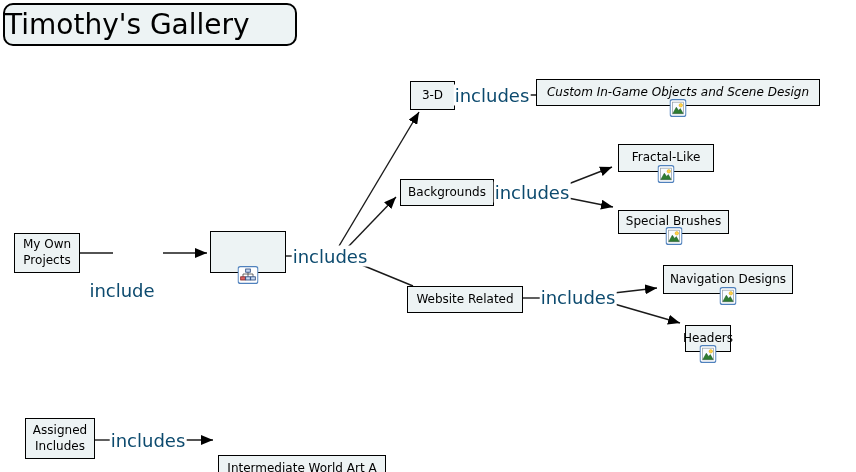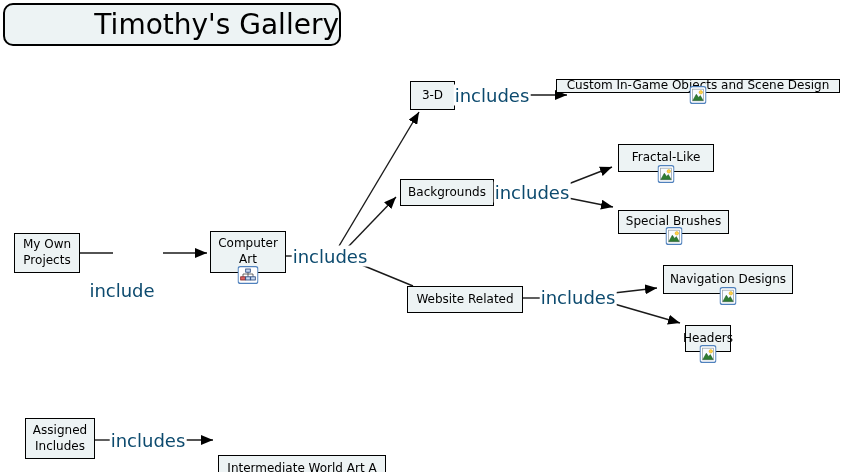--- a/index.html
+++ b/index.html
@@ -3,23 +3,23 @@
 <meta charset="utf-8">
 <style>
   html,body{margin:0;padding:0;background:#fff;}
   .canvas{position:relative;width:856px;height:472px;background:#ffffff;
           font-family:"DejaVu Sans","Liberation Sans",sans-serif;overflow:hidden;}
   .wires{position:absolute;left:0;top:0;z-index:1;}
   .concept{position:absolute;box-sizing:border-box;background:#edf3f4;border:1.5px solid #000;
            border-radius:0;display:flex;align-items:center;justify-content:center;text-align:center;
            font-size:12px;color:#000;line-height:1.3;white-space:nowrap;z-index:2;padding:1px 4px;}
   .concept.wrap{white-space:normal;}
-  .title-node{position:absolute;left:3px;top:3px;box-sizing:border-box;width:338px;height:43px;
+  .title-node{position:absolute;left:3px;top:3px;box-sizing:border-box;width:294px;height:43px;
               background:#edf3f4;border:2px solid #000;border-radius:10px;display:flex;
-              align-items:center;justify-content:flex-end;font-size:28px;color:#000;z-index:2;}
+              align-items:center;justify-content:flex-start;font-size:28px;color:#000;z-index:2;}
   .link-label{position:absolute;transform:translate(-50%,-50%);font-size:18px;color:#0c4a6e;
               white-space:nowrap;z-index:3;background:#fff;padding:0 1px;}
   .icons{position:absolute;left:50%;bottom:-12px;transform:translateX(-50%);
          display:flex;gap:2px;z-index:4;}
   .res-icon{display:block;}
   .res-icon svg{display:block;}
 </style>
 </head>
 <body>
 
@@ -58,40 +58,39 @@
 
   <div class="title-node">
     <span>Timothy's Gallery</span>
   </div>
 
   <div class="concept wrap" style="left:14px;top:233px;width:66px;height:40px;">
     <span>My Own Projects</span>
   </div>
 
   <div class="concept wrap" style="left:210px;top:231px;width:76px;height:42px;">
-    <span>Computer Art</span>
     <div class="icons">
       <span class="res-icon">
         <svg width="21" height="18" viewBox="0 0 21 18">
           <rect x="0.6" y="0.6" width="19.8" height="16.8" rx="2.2" fill="#fff" stroke="#4f81bd" stroke-width="1.2"></rect>
           <path d="M10.5 6.2 V8 M10.5 8 H5.5 M10.5 8 H15.5 M5.5 8 V10.8 M10.5 8 V10.8 M15.5 8 V10.8" stroke="#444" stroke-width="0.8"></path>
           <rect x="8.2" y="3" width="4.6" height="3.2" fill="#c7d9f0" stroke="#1f3f77" stroke-width="0.8"></rect>
           <rect x="3.2" y="10.8" width="4.6" height="3.2" fill="#e06666" stroke="#7a1f1f" stroke-width="0.8"></rect>
           <rect x="8.2" y="10.8" width="4.6" height="3.2" fill="#c7d9f0" stroke="#1f3f77" stroke-width="0.8"></rect>
           <rect x="13.2" y="10.8" width="4.6" height="3.2" fill="#c7d9f0" stroke="#1f3f77" stroke-width="0.8"></rect>
         </svg>
       </span>
     </div>
   </div>
 
   <div class="concept" style="left:410px;top:81px;width:45px;height:29px;">
     <span>3-D</span>
   </div>
 
-  <div class="concept" style="left:556px;top:79px;width:284px;height:14px;">
+  <div class="concept" style="left:536px;top:79px;width:284px;height:27px;font-style:italic;">
     <span>Custom In-Game Objects and Scene Design</span>
     <div class="icons">
       <span class="res-icon">
         <svg width="17" height="18" viewBox="0 0 17 18">
           <rect x="0.6" y="0.6" width="15.8" height="16.8" rx="2.2" fill="#fff" stroke="#4f81bd" stroke-width="1.2"></rect>
           <rect x="3" y="3.2" width="11" height="11.6" fill="#f8fbff" stroke="#9aa5ad" stroke-width="0.8"></rect>
           <circle cx="11.3" cy="6.3" r="1.7" fill="#ffd24d" stroke="#d8a200" stroke-width="0.5"></circle>
           <path d="M3.4 14.4 L6.8 8.2 L9.2 11.6 L10.8 9.6 L13.6 14.4 Z" fill="#2f7d32" stroke="#1d5620" stroke-width="0.5"></path>
         </svg>
       </span>

